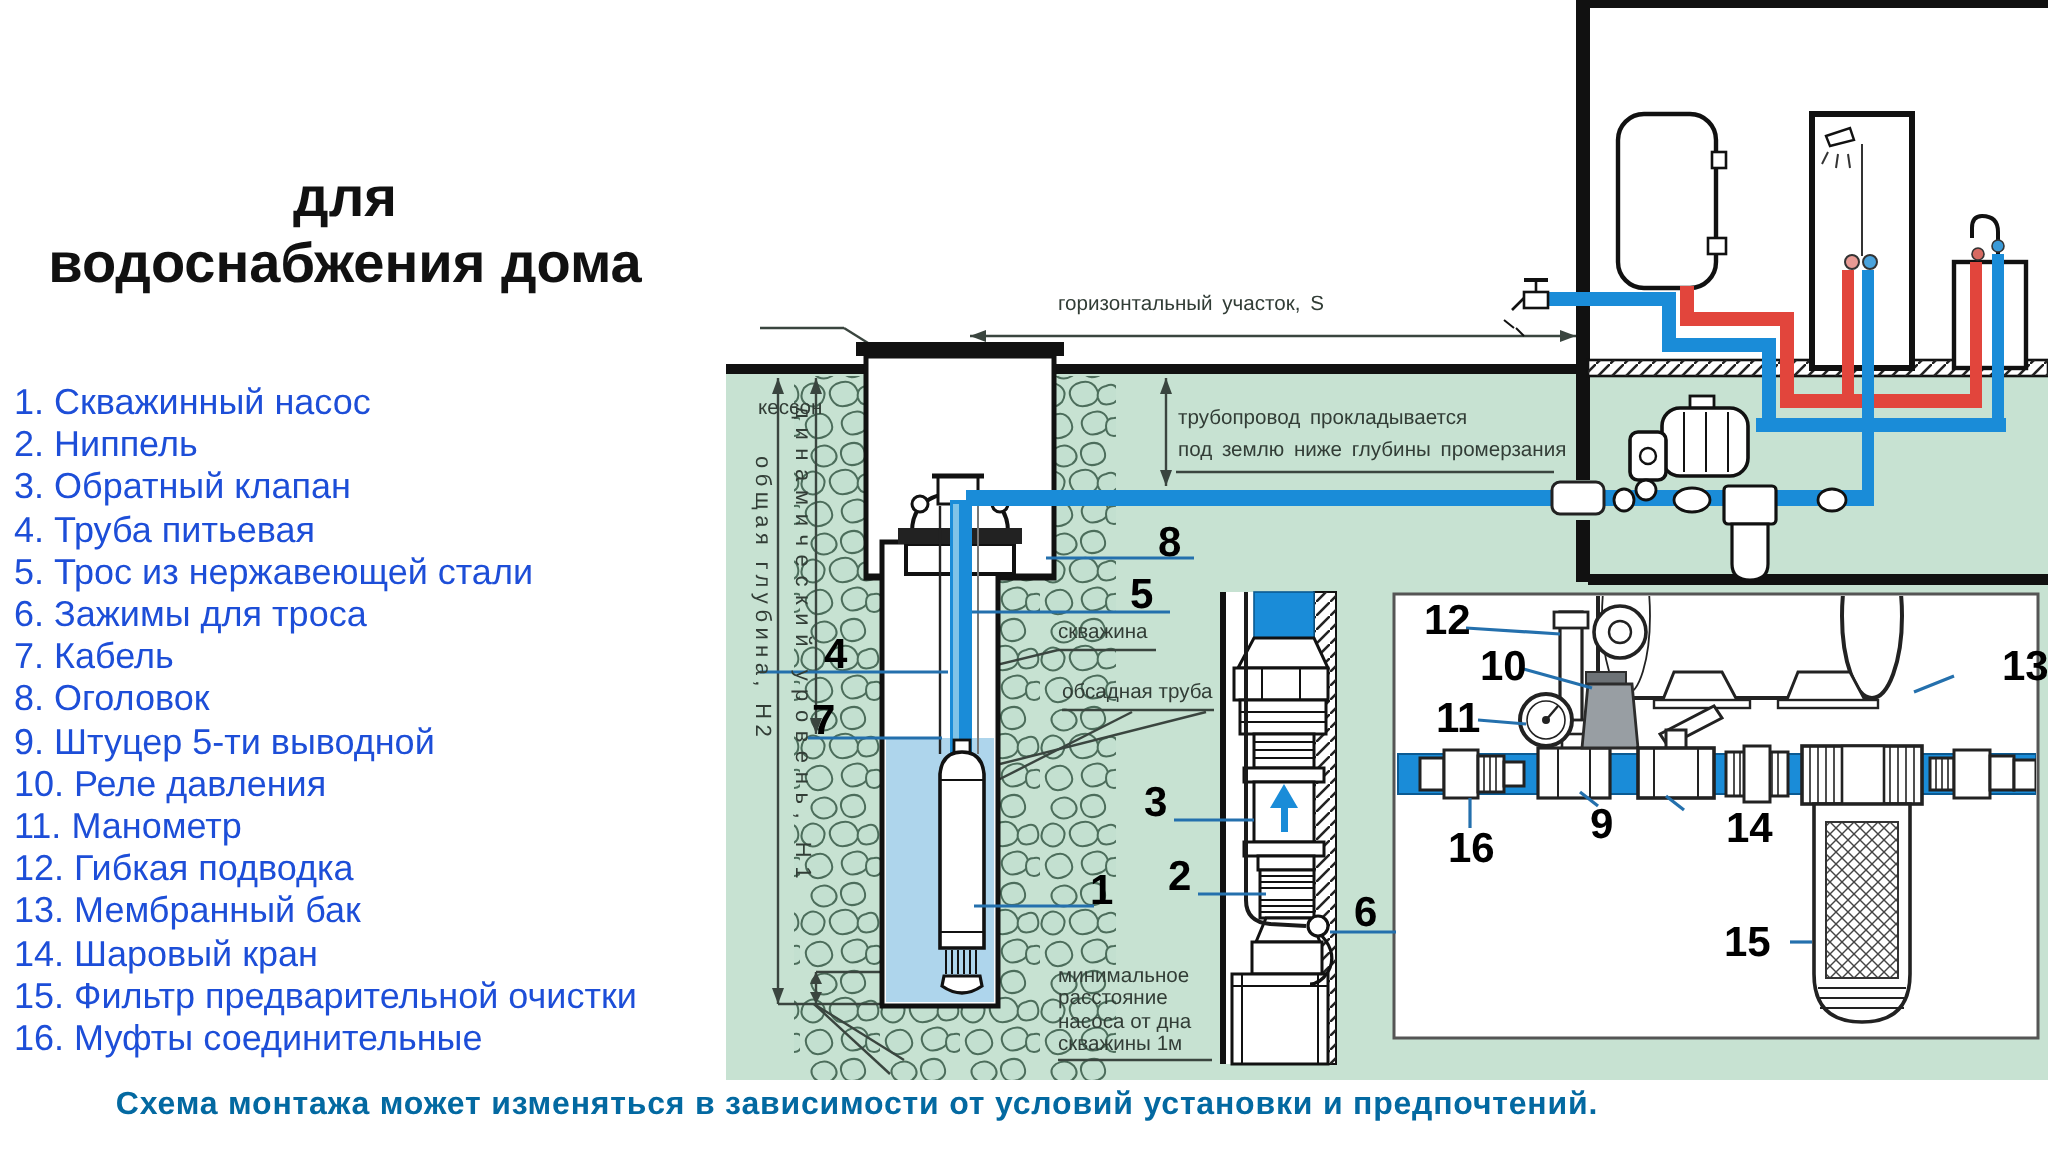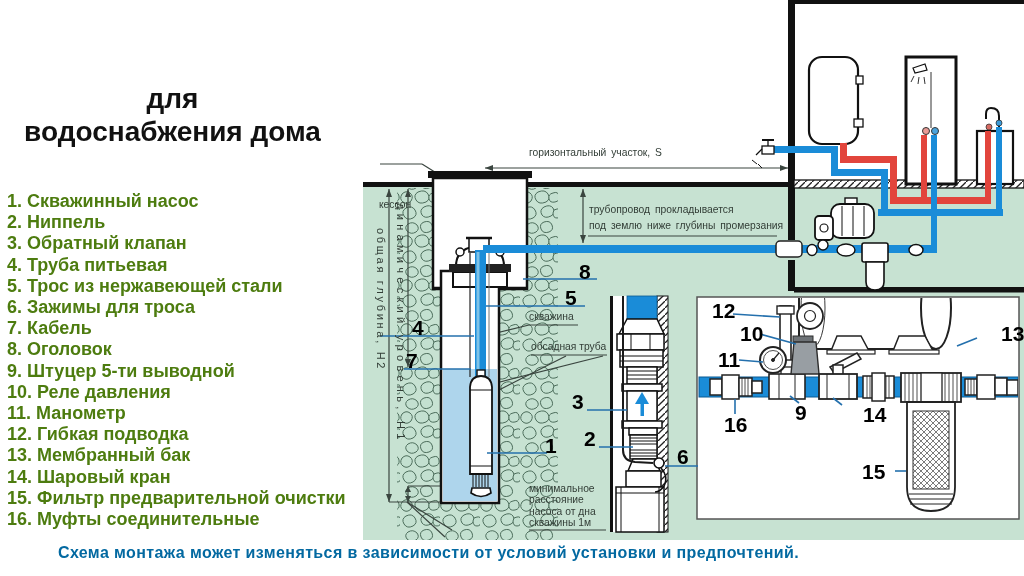--- a/index.html
+++ b/index.html
@@ -1,21 +1,21 @@
 <!DOCTYPE html>
 <html><head>
 <meta charset="utf-8">
 <style>
   html,body{margin:0;padding:0;background:#fff;}
   #page{position:relative;width:1024px;height:576px;font-family:"Liberation Sans",sans-serif;overflow:hidden;background:#fff;}
   #diagram-svg{position:absolute;left:0;top:0;}
   .abs{position:absolute;}
   #title{left:0px;top:82px;width:345px;text-align:center;font-size:28px;font-weight:bold;line-height:33px;color:#111;}
   #legend{left:7px;top:191px;width:370px;}
-  #legend div{font-size:18px;font-weight:bold;color:#4d7c0f;line-height:21.2px;white-space:nowrap;}
+  #legend div{font-size:18px;font-weight:normal;color:#1d4ed8;line-height:21.2px;white-space:nowrap;}
   #caption{left:0;top:544px;width:857px;text-align:center;font-size:16px;font-weight:bold;color:#0369a1;letter-spacing:0.4px;}
   .ann{font-size:10.3px;color:#323d36;white-space:nowrap;}
   .annw{word-spacing:2px;}
   .vert{transform-origin:0 0;transform:rotate(90deg);font-size:11px;color:#323d36;white-space:nowrap;}
   .num{font-size:21px;font-weight:bold;color:#000;white-space:nowrap;}
 </style>
 </head>
 <body>
 
 <div id="page">

